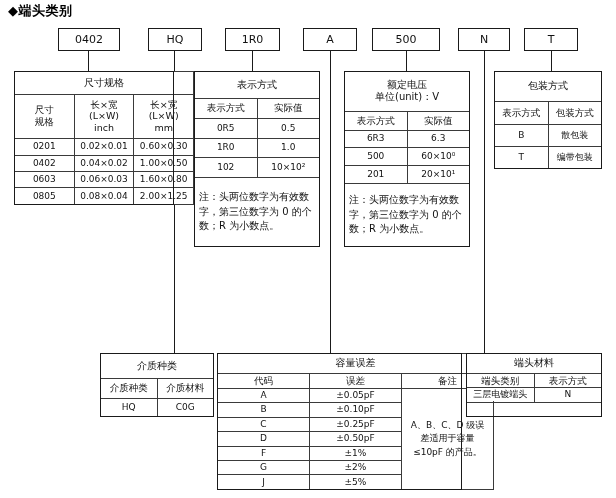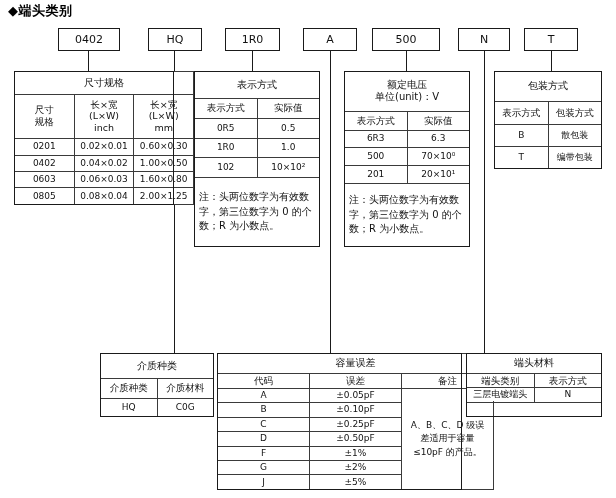--- a/index.html
+++ b/index.html
@@ -220,21 +220,21 @@
       <tr>
         <td class="hdr">表示方式</td>
         <td class="hdr">实际值</td>
       </tr>
       <tr>
         <td>6R3</td>
         <td>6.3</td>
       </tr>
       <tr>
         <td>500</td>
-        <td>70×10⁰</td>
+        <td>60×10⁰</td>
       </tr>
       <tr>
         <td>201</td>
         <td>20×10¹</td>
       </tr>
       <tr>
         <td class="note" colspan="2">注：头两位数字为有效数字，第三位数字为 0 的个数；R 为小数点。</td>
       </tr>
     </tbody>
       </table>

